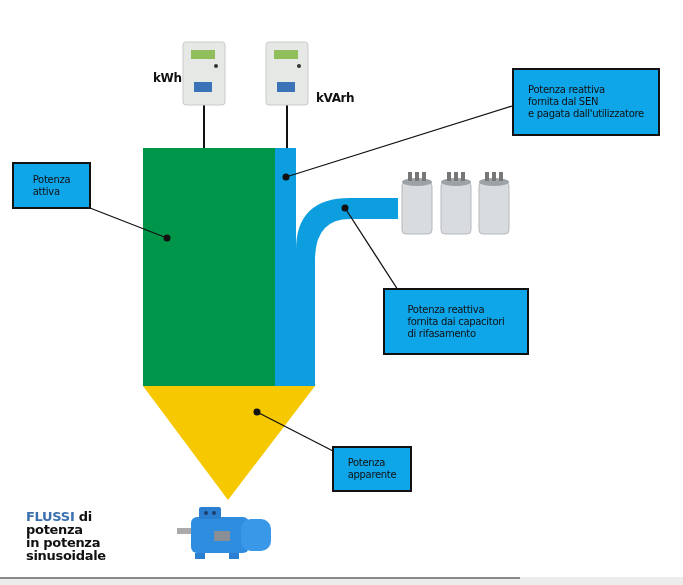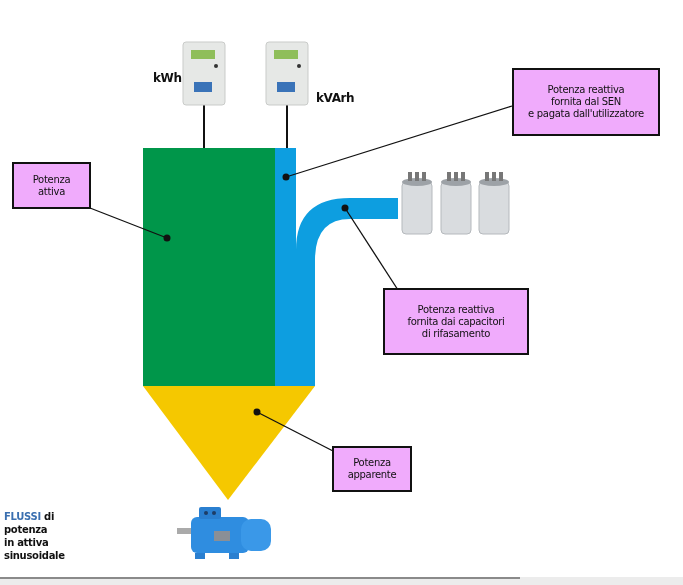--- a/index.html
+++ b/index.html
@@ -1,26 +1,26 @@
 <!DOCTYPE html>
 <html><head>
   <meta charset="utf-8">
   <style>
     html, body { margin: 0; padding: 0; background: #ffffff; }
     body { width: 683px; height: 585px; position: relative; overflow: hidden;
            font-family: "Liberation Sans", "DejaVu Sans", sans-serif; }
     #diagram { position: absolute; left: 0; top: 0; width: 683px; height: 585px; }
-    .label-box { position: absolute; background: #f0abfc; border: 2px solid #111; box-sizing: border-box;
-                 display: flex; align-items: center; justify-content: center; text-align: center;
+    .label-box { position: absolute; background: #0ea5e9; border: 2px solid #111; box-sizing: border-box;
+                 display: flex; align-items: center; justify-content: center; text-align: left;
                  font-family: "DejaVu Sans", sans-serif; font-size: 10px; line-height: 12px; color: #111;
                  letter-spacing: -0.3px; white-space: pre-line; }
     .meter-unit { position: absolute; font-family: "DejaVu Sans", sans-serif; font-size: 12px; font-weight: bold;
                   color: #111; letter-spacing: -0.4px; }
-    .caption { position: absolute; left: 4px; top: 510px; font-family: "DejaVu Sans", sans-serif;
-               font-size: 10px; line-height: 13px; font-weight: bold; color: #111; letter-spacing: -0.3px; }
+    .caption { position: absolute; left: 26px; top: 510px; font-family: "DejaVu Sans", sans-serif;
+               font-size: 13px; line-height: 13px; font-weight: bold; color: #111; letter-spacing: -0.3px; }
     .caption .accent { color: #3a6fb0; }
     .bottom-strip { position: absolute; left: 0; top: 577px; width: 683px; height: 8px; background: #ececec; }
     .bottom-strip .line { position: absolute; left: 0; top: 0; width: 520px; height: 2px; background: #8a8a8a; }
   </style>
 </head>
 <body>
 
 <svg id="diagram" width="683" height="585" viewBox="0 0 683 585">
 
   <line x1="204" y1="105" x2="204" y2="148" stroke="#111" stroke-width="2"></line>
@@ -111,19 +111,19 @@
 e pagata dall'utilizzatore</div>
 <div class="label-box" style="left:383px; top:288px; width:146px; height:67px;">Potenza reattiva
 fornita dai capacitori
 di rifasamento</div>
 <div class="label-box" style="left:332px; top:446px; width:80px; height:46px;">Potenza
 apparente</div>
 
 <div class="caption">
   <span class="accent" style="color: rgb(58, 111, 176);">FLUSSI</span><span> di</span><br>
   <span>potenza</span><br>
-  <span>in attiva</span><br>
+  <span>in potenza</span><br>
   <span>sinusoidale</span>
 </div>
 
 <div class="bottom-strip">
     <div class="line"></div>
   </div>
 
 </body></html>

